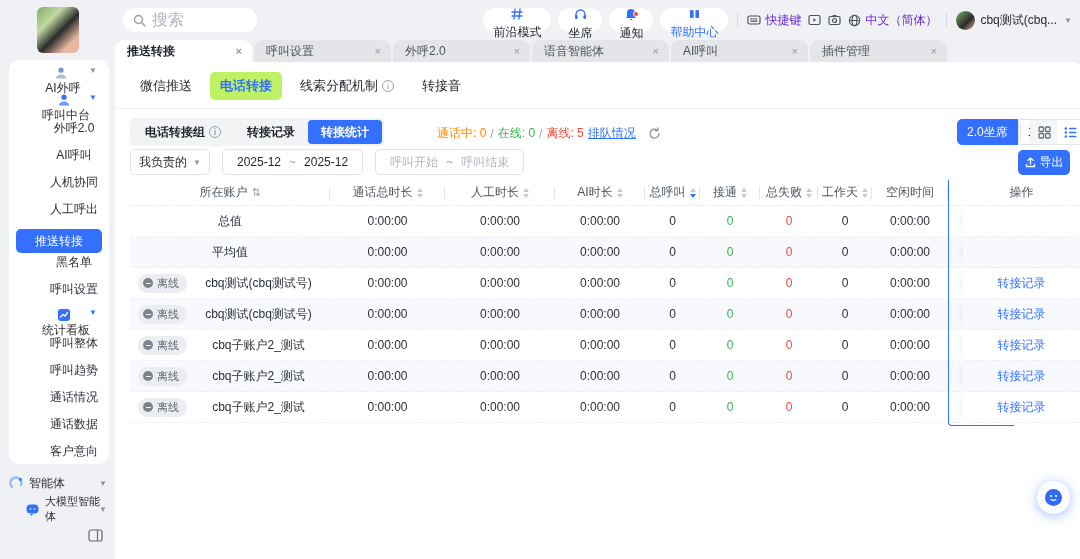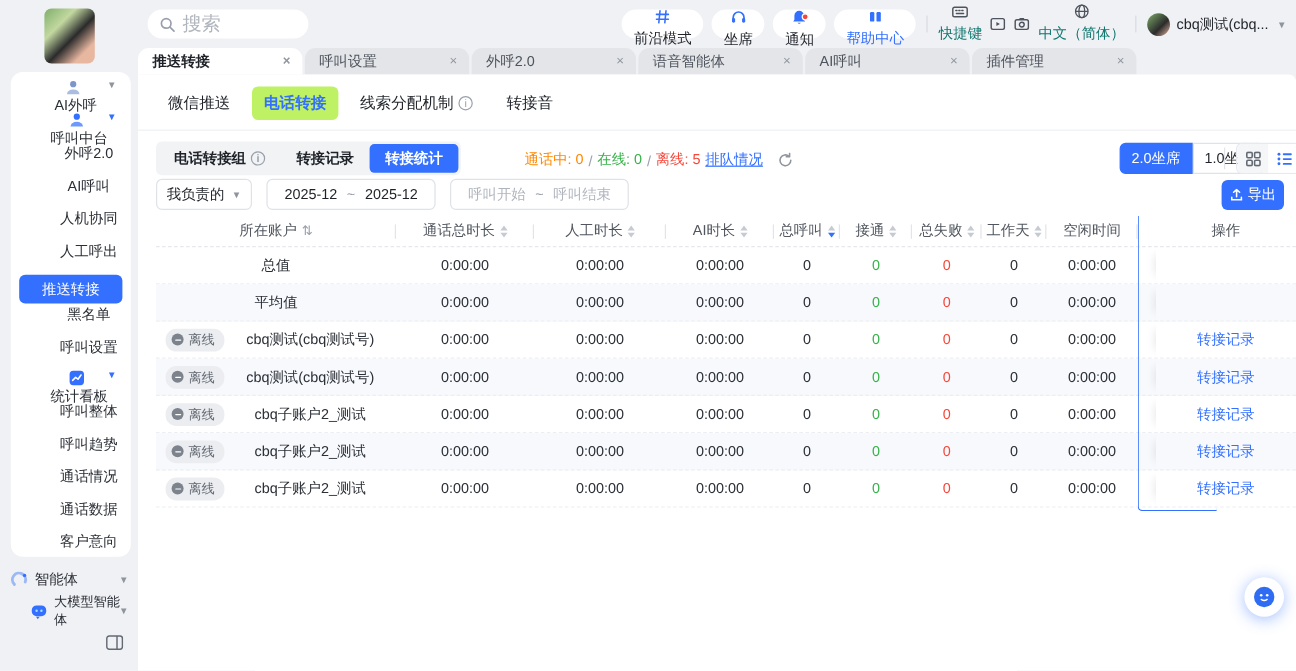--- a/index.html
+++ b/index.html
@@ -30,21 +30,21 @@
   
   .topbar { position:absolute; left:115px; top:0; width:965px; height:40px; display:flex; align-items:center; }
   .search-box { position:absolute; left:8px; top:8px; width:134px; height:24px; background:#fff; border-radius:12px; display:flex; align-items:center; padding:0 10px; color:#b0b5bd; cursor:text; }
   .search-box .ph { margin-left:6px; font-size:16px; }
   .topbar-right { position:absolute; right:8px; top:8px; height:24px; display:flex; align-items:center; gap:7px; }
   .tb-pill { height:24px; background:#fff; border-radius:12px; display:flex; align-items:center; padding:0 10px; gap:4px; font-size:12px; color:#1f2329; cursor:pointer; position:relative;flex-direction:column; }
   .tb-pill .p-icon { color:#3370ff; display:inline-flex; }
   .tb-pill.hl { color:#3370ff; }
   .tb-pill .red-dot { position:absolute; top:3px; left:24px; width:6px; height:6px; background:#f5483b; border-radius:50%; border:1px solid #fff; }
   .tb-div { width:1px; height:14px; background:#d8dadf; margin:0 2px; }
-  .tb-plain { display:flex; align-items:center; gap:4px; font-size:12px; color:#0f766e; cursor:pointer;flex-direction:column; }
+  .tb-plain { display:flex; align-items:center; gap:4px; font-size:12px; color:#6d28d9; cursor:pointer; }
   .tb-icon-btn { display:inline-flex; color:#4e545d; cursor:pointer; }
   .tb-user { display:flex; align-items:center; gap:5px; cursor:pointer; }
   .tb-user .u-avatar { width:19px; height:19px; border-radius:50%; background:linear-gradient(135deg,#7fae6b,#2b2b2b 60%,#e8b7a0); }
   .tb-user .u-caret { font-size:8px; color:#8f959e; margin-left:2px; }
 
   
   .tabbar { position:absolute; left:115px; top:40px; width:965px; height:22px; display:flex; align-items:flex-end; }
   .w-tab { height:22px; width:137px; display:flex; align-items:center; justify-content:space-between; padding:0 10px 0 12px; font-size:12px; color:#4e545d; background:#e3e5e9; border-radius:9px 9px 0 0; margin-right:2px; cursor:pointer; }
   .w-tab.active { background:#fff; color:#1f2329; font-weight:bold; }
   .w-tab .t-close { font-size:11px; color:#8f959e; cursor:pointer; }
@@ -62,21 +62,21 @@
   .seg-group { position:absolute; left:15px; top:56px; height:28px; background:#f2f3f5; border-radius:5px; display:flex; align-items:center; padding:2px; }
   .seg { height:24px; display:flex; align-items:center; gap:4px; padding:0 13px; font-size:12px; color:#1f2329; border-radius:4px; cursor:pointer; font-weight:bold; }
   .seg.active { background:#3370ff; color:#fff; }
 
   .status-line { position:absolute; left:322px; top:63px; display:flex; align-items:center; gap:4px; font-size:12px; }
   .status-item b { font-weight:normal; }
   .status-slash { color:#9aa0ab; }
   .queue-link { color:#3370ff; text-decoration:underline; cursor:pointer; margin-left:0; }
   .refresh-btn { display:inline-flex; color:#8f959e; margin-left:8px; cursor:pointer; }
 
-  .seat-toggle { position:absolute; left:818px; top:57px; display:flex; height:26px; }
+  .seat-toggle { position:absolute; left:842px; top:57px; display:flex; height:26px; }
   .seat { padding:0 9px; display:flex; align-items:center; font-size:12px; cursor:pointer; background:#fff; border:1px solid #dfe2e8; color:#1f2329; }
   .seat:first-child { background:#3370ff; border-color:#3370ff; color:#fff; border-radius:5px 0 0 5px; }
   .seat:last-child { border-radius:0 5px 5px 0; }
   .view-div { position:absolute; left:905px; top:61px; width:1px; height:18px; background:#e2e4e9; }
   .view-group { position:absolute; left:915px; top:57px; height:26px; display:flex; border:1px solid #e7e9ee; border-radius:5px; overflow:hidden; }
   .view-btn { width:26px; display:flex; align-items:center; justify-content:center; cursor:pointer; color:#646a73; background:#f5f6f8; }
   .view-btn.active { color:#3370ff; background:#fff; }
 
   .export-btn { position:absolute; left:903px; top:88px; width:52px; height:25px; background:#3370ff; color:#fff; border-radius:5px; display:flex; align-items:center; justify-content:center; gap:4px; font-size:12px; cursor:pointer; }
 

